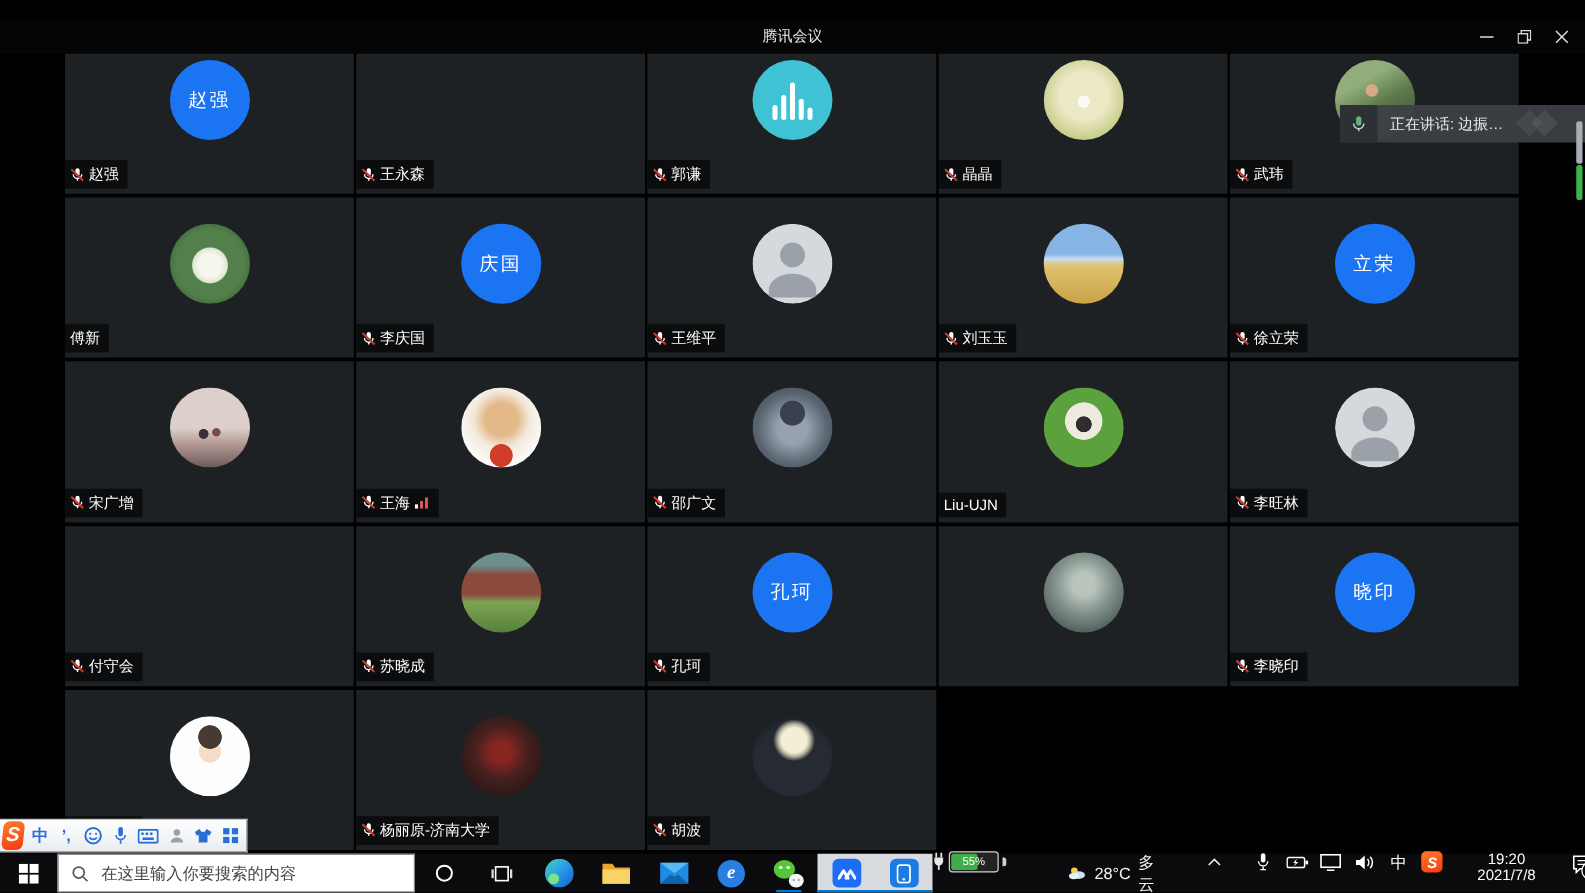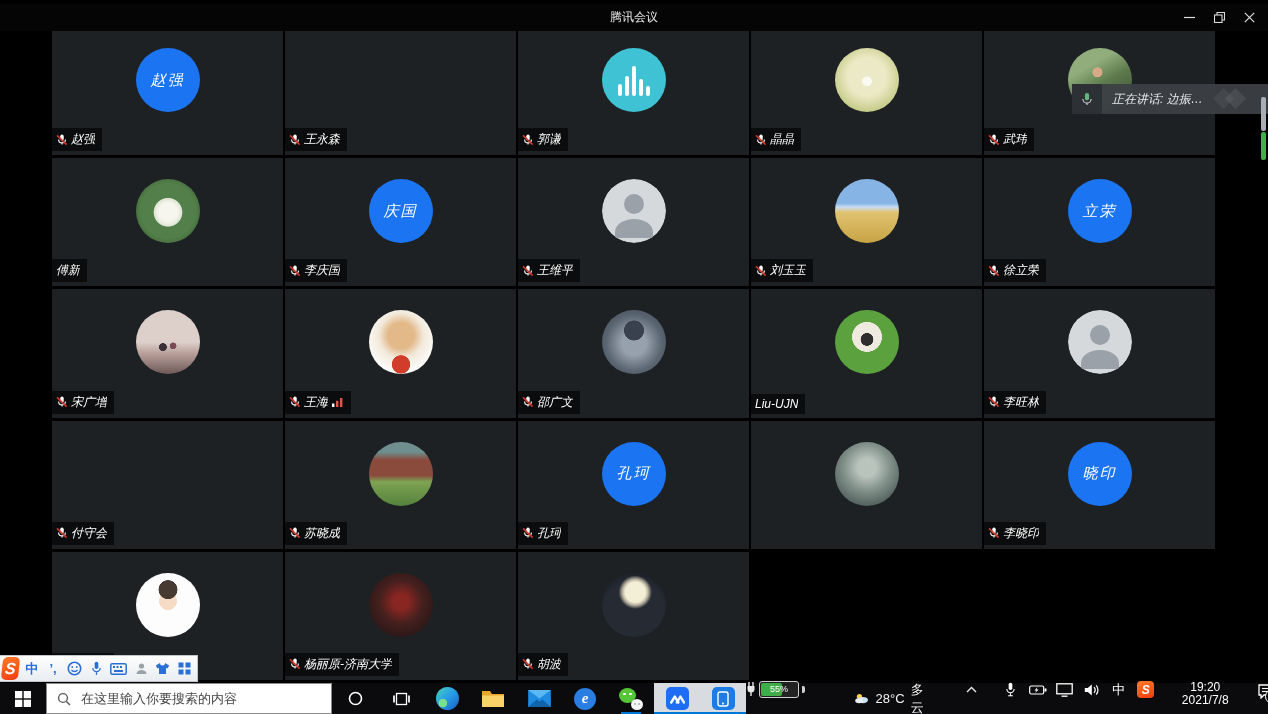--- a/index.html
+++ b/index.html
@@ -1,27 +1,27 @@
 <!DOCTYPE html>
 <html><head>
 <meta charset="utf-8">
 <style>
   html,body{margin:0;padding:0;}
   body{width:1268px;height:714px;background:#000;overflow:hidden;position:relative;
        font-family:"Liberation Sans","DejaVu Sans",sans-serif;-webkit-font-smoothing:antialiased;}
 
   
-  .titlebar{position:absolute;top:4px;left:0;right:0;height:27px;background:#050505;z-index:60;}
+  .titlebar{position:absolute;top:16px;left:0;right:0;height:27px;background:#050505;z-index:60;}
   .titlebar .title{position:absolute;left:0;right:0;top:0;height:27px;line-height:27px;
        text-align:center;color:#e8e8e8;font-size:12px;}
   .win-controls{position:absolute;right:4px;top:0;height:27px;display:flex;z-index:61;}
   .win-btn{width:30px;height:27px;display:flex;align-items:center;justify-content:center;color:#ddd;}
 
   
-  .stage{position:absolute;top:27px;left:0;right:0;bottom:31px;background:#000;font-style:italic;}
+  .stage{position:absolute;top:27px;left:0;right:0;bottom:31px;background:#000;}
   .grid{position:absolute;left:52px;top:0;width:1163px;height:653px;
         display:grid;grid-template-columns:repeat(5,1fr);grid-template-rows:repeat(5,1fr);
         gap:3px 2px;background:#000;}
   .tile{background:#1e2124;position:relative;overflow:hidden;}
   .avatar{width:64px;height:64px;border-radius:50%;position:absolute;left:50%;top:21px;
           transform:translateX(-50%);display:flex;align-items:center;justify-content:center;overflow:hidden;}
   .avatar.initials{background:#1b74f2;color:#fff;font-size:15px;letter-spacing:2px;}
   .avatar.soundbars{background:#3fc3d4;}
   .soundbars .bars{display:flex;align-items:flex-end;gap:3px;height:32px;}
   .soundbars .bars span{width:4px;background:#fff;border-radius:2px;display:block;}

